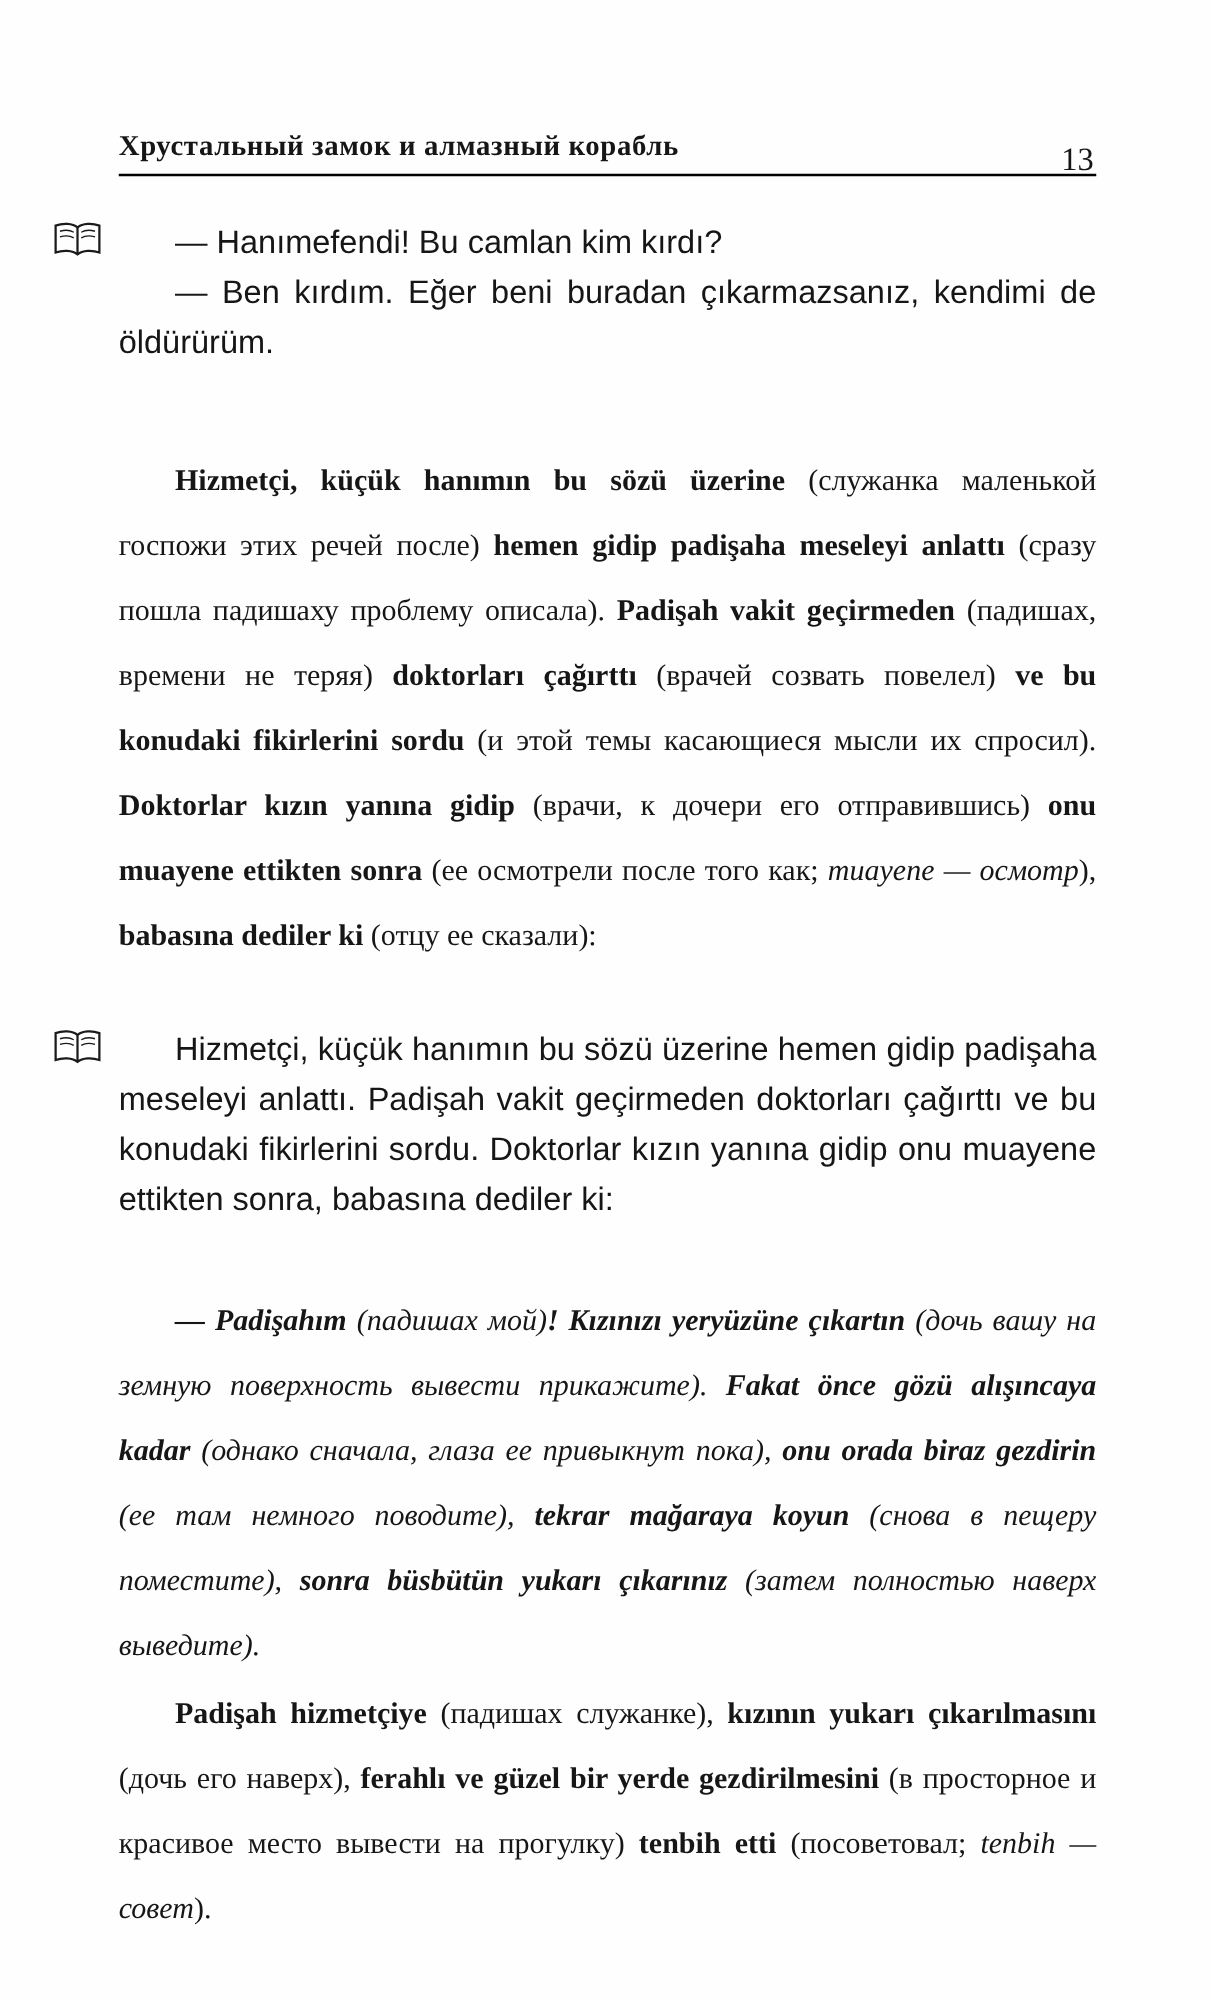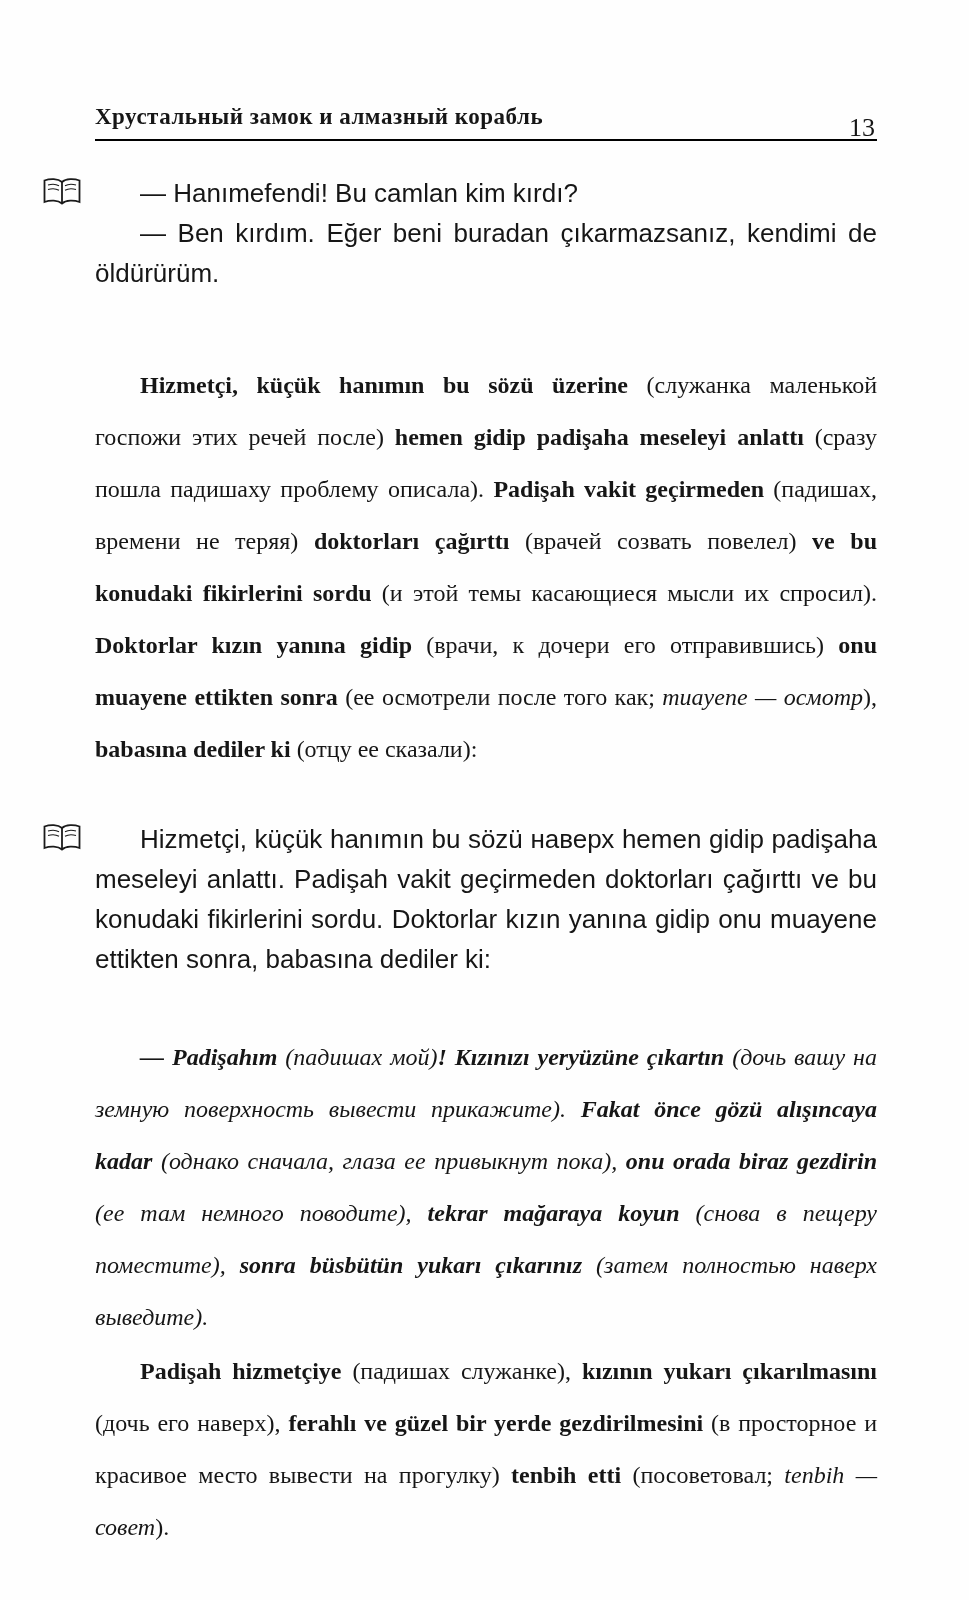--- a/index.html
+++ b/index.html
@@ -107,21 +107,21 @@
       <span class="book-icon">
         <svg viewBox="0 0 42 32" width="42" height="32">
           <path d="M21 6 C17 2.5 9 2.5 3.5 4.5 L3.5 26 C9 24 17 24 21 27.5 C25 24 33 24 38.5 26 L38.5 4.5 C33 2.5 25 2.5 21 6 Z" fill="none" stroke="#1a1a1a" stroke-width="1.8"></path>
           <path d="M21 6 L21 27.5" stroke="#1a1a1a" stroke-width="1.8" fill="none"></path>
           <path d="M7 9 C11 7.8 15 8 18 9.8" stroke="#1a1a1a" stroke-width="1.1" fill="none"></path>
           <path d="M24 9.8 C27 8 31 7.8 35 9" stroke="#1a1a1a" stroke-width="1.1" fill="none"></path>
           <path d="M7 13.5 C11 12.3 15 12.5 18 14.3" stroke="#1a1a1a" stroke-width="1.1" fill="none"></path>
           <path d="M24 14.3 C27 12.5 31 12.3 35 13.5" stroke="#1a1a1a" stroke-width="1.1" fill="none"></path>
         </svg>
       </span>
-      <p class="sans"><span>Hizmetçi, küçük hanımın bu sözü наверх hemen gidip padişaha meseleyi anlattı. Padişah vakit geçirmeden doktorları çağırttı ve bu konudaki fikirlerini sordu. Doktorlar kızın yanına gidip onu muayene ettikten sonra, babasına dediler ki:</span></p>
+      <p class="sans"><span>Hizmetçi, küçük hanımın bu sözü üzerine hemen gidip padişaha meseleyi anlattı. Padişah vakit geçirmeden doktorları çağırttı ve bu konudaki fikirlerini sordu. Doktorlar kızın yanına gidip onu muayene ettikten sonra, babasına dediler ki:</span></p>
     </div>
 
     <p class="serif block-4"><span class="run-b">— Padişahım</span><span> (падишах мой)</span><span class="run-b">! Kızınızı yeryüzüne çıkartın</span><span> (дочь вашу на земную поверхность вывести прикажите). </span><span class="run-b">Fakat önce gözü alışıncaya kadar</span><span> (однако сначала, глаза ее привыкнут пока), </span><span class="run-b">onu orada biraz gezdirin</span><span> (ее там немного поводите), </span><span class="run-b">tekrar mağaraya koyun</span><span> (снова в пещеру поместите), </span><span class="run-b">sonra büsbütün yukarı çıkarınız</span><span> (затем полностью наверх выведите).</span></p>
 
     <p class="serif block-5"><span class="run-b">Padişah hizmetçiye</span><span> (падишах служанке), </span><span class="run-b">kızının yukarı çıkarılmasını</span><span> (дочь его наверх), </span><span class="run-b">ferahlı ve güzel bir yerde gezdirilmesini</span><span> (в просторное и красивое место вывести на прогулку) </span><span class="run-b">tenbih etti</span><span> (посоветовал; </span><span class="run-i">tenbih — совет</span><span>).</span></p>
 
   </div>
 </div>
 
 </body></html>

